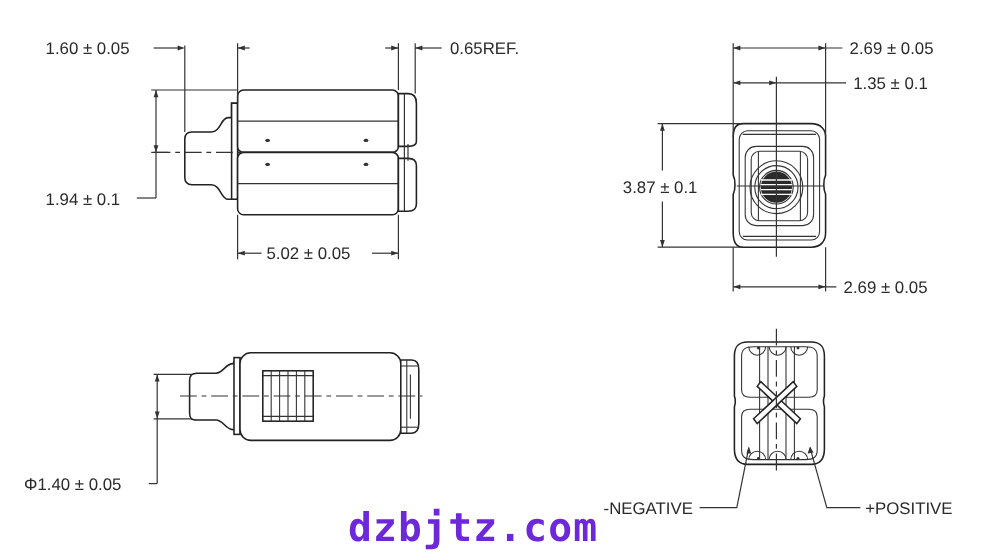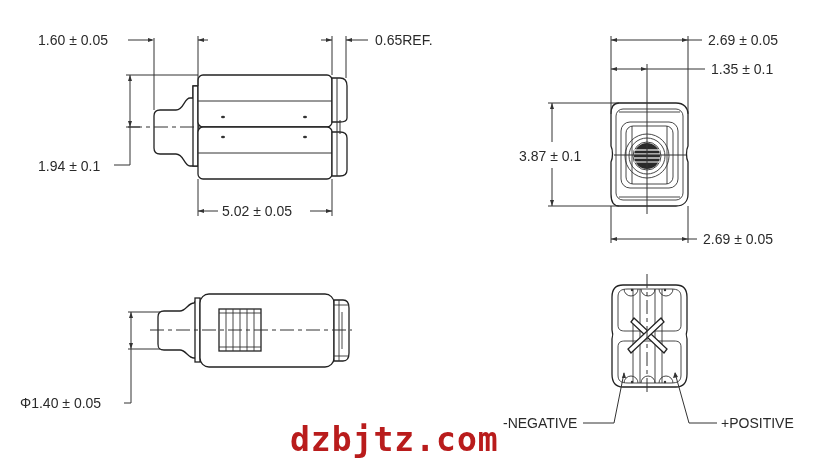--- a/index.html
+++ b/index.html
@@ -3,21 +3,21 @@
 <meta charset="utf-8">
 <style>
   html, body { margin: 0; padding: 0; background: #ffffff; }
   body { width: 833px; height: 467px; position: relative; overflow: hidden; font-family: "Liberation Sans", "DejaVu Sans", sans-serif; }
   #drawing { position: absolute; left: 0; top: 0; width: 833px; height: 467px; }
   .dim { font-family: "Liberation Sans", "DejaVu Sans", sans-serif; font-size: 14px; fill: #2a2a2a; }
   .ln { stroke: #333333; stroke-width: 1; fill: none; }
   .part { stroke: #222222; stroke-width: 1.3; fill: #ffffff; }
   .thin { stroke: #333333; stroke-width: 0.9; fill: none; }
   .center { stroke: #333333; stroke-width: 1; fill: none; stroke-dasharray: 14 4 4 4; }
-  .wm { position: absolute; left: 290px; top: 420px; font-family: "DejaVu Sans Mono", "Liberation Mono", monospace; font-weight: bold; font-size: 33px; color: #b91c1c; letter-spacing: 1px; line-height: 40px; }
+  .wm { position: absolute; left: 290px; top: 420px; font-family: "DejaVu Sans Mono", "Liberation Mono", monospace; font-weight: bold; font-size: 33px; color: #6d28d9; letter-spacing: 1px; line-height: 40px; }
 </style>
 </head>
 <body>
 
 <svg id="drawing" viewBox="0 0 833 467" xmlns="http://www.w3.org/2000/svg">
 
   <g>
 
     <path class="part" d="M198,86 L198,166 L190,166 C184,166 184,154 176,154 L160,154 C156,154 154,152 154,148 L154,116 C154,112 156,110 160,110 L176,110 C184,110 184,98 190,98 L193,98 L193,86 Z"></path>
     <rect class="part" x="193" y="86" width="5" height="80"></rect>

